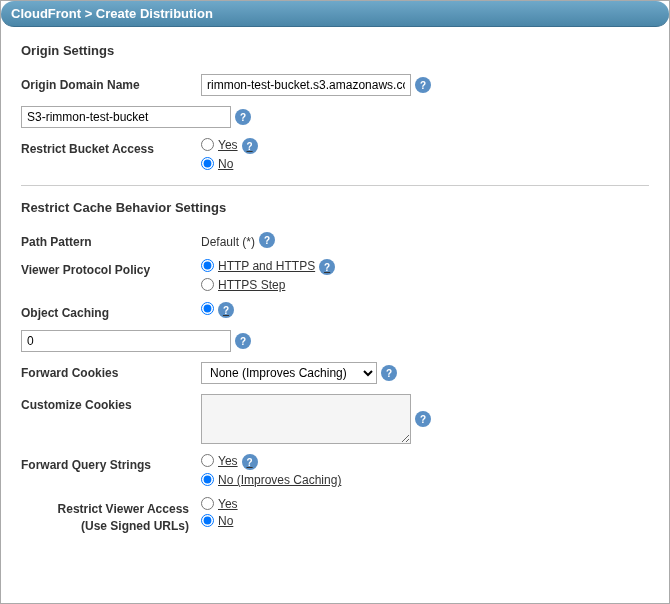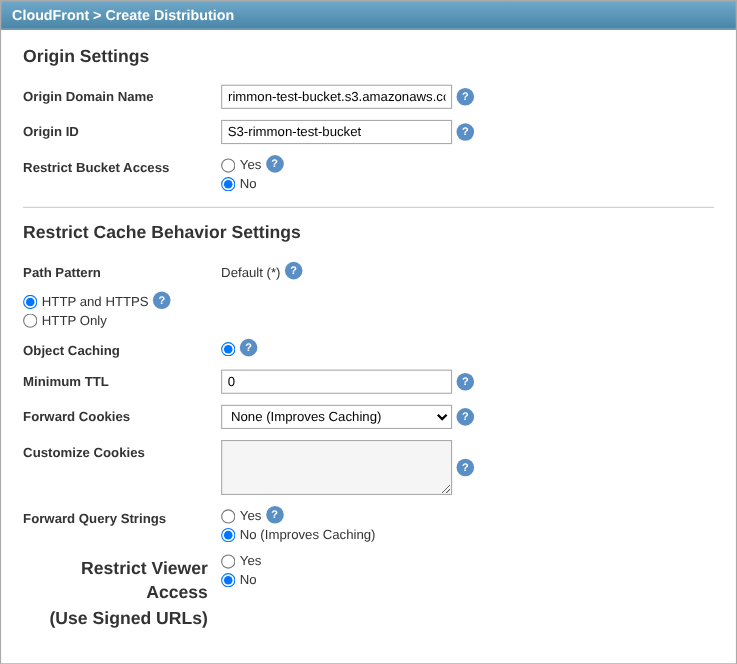--- a/index.html
+++ b/index.html
@@ -15,20 +15,21 @@
       background: #fff;
       border: 1px solid #aaa;
     }
     .titlebar {
       background: linear-gradient(to bottom, #6fa8c9 0%, #4a86a8 100%);
       color: #fff;
       font-size: 13px;
       font-weight: bold;
       padding: 5px 10px;
       border-bottom: 1px solid #3a6e8e;
+      border-radius: 13px;
     }
     .content {
       display: flex;
       flex-direction: row;
     }
     .sidebar {
       width: 165px;
       min-height: 570px;
       border-right: 1px solid #ccc;
       padding: 12px 10px;
@@ -45,21 +46,21 @@
       font-size: 12px;
       cursor: pointer;
       text-decoration: none;
     }
     .main {
       flex: 1;
       padding: 16px 20px;
       overflow-y: auto;
     }
     .section-title {
-      font-size: 16px;
+      font-size: 13px;
       font-weight: bold;
       color: #333;
       margin-bottom: 12px;
       padding-bottom: 4px;
     }
     .form-row {
       display: flex;
       flex-direction: row;
       align-items: flex-start;
       margin-bottom: 10px;
@@ -101,35 +102,36 @@
       cursor: pointer;
       flex-shrink: 0;
     }
     .radio-group {
       display: flex;
       flex-direction: column;
       gap: 3px;
     }
     .radio-row {
       display: flex;
-      align-items: flex-end;
+      align-items: flex-start;
       gap: 4px;
       font-size: 12px;
+      text-decoration: underline;
     }
     input[type="radio"] {
       margin: 0;
       cursor: pointer;
     }
     .divider {
       border: none;
       border-top: 1px solid #ccc;
       margin: 14px 0;
     }
     select {
-      width: 210px;
+      width: 176px;
       height: 22px;
       font-size: 12px;
       border: 1px solid #aaa;
       background: #fff;
       padding: 1px 4px;
     }
     textarea {
       width: 210px;
       height: 50px;
       font-size: 12px;
@@ -141,21 +143,21 @@
     .path-pattern-text {
       font-size: 12px;
       color: #333;
       padding-top: 4px;
     }
     .form-label-multiline {
       width: 180px;
       text-align: right;
       padding-right: 12px;
       padding-top: 4px;
-      font-size: 16px;
+      font-size: 12px;
       color: #333;
       font-weight: bold;
       flex-shrink: 0;
       line-height: 1.4;
     }
   </style>
 </head>
 <body>
 
 <div class="window">
@@ -169,21 +171,20 @@
 
       <div class="form-row">
         <div class="form-label">Origin Domain Name</div>
         <div class="form-control">
           <input type="text" value="rimmon-test-bucket.s3.amazonaws.com" style="">
           <span class="help-icon">?</span>
         </div>
       </div>
 
       <div class="form-row">
-        <div class="form-label">Origin ID</div>
         <div class="form-control">
           <input type="text" value="S3-rimmon-test-bucket" style="">
           <span class="help-icon">?</span>
         </div>
       </div>
 
       <div class="form-row">
         <div class="form-label">Restrict Bucket Access</div>
         <div class="form-control">
           <div class="radio-group">
@@ -206,49 +207,49 @@
 
       <div class="form-row">
         <div class="form-label">Path Pattern</div>
         <div class="form-control">
           <span class="path-pattern-text">Default (*)</span>
           <span class="help-icon">?</span>
         </div>
       </div>
 
       <div class="form-row">
+        <div class="form-label">Viewer Protocol Policy</div>
         <div class="form-control">
           <div class="radio-group">
             <div class="radio-row">
               <input type="radio" name="viewer_protocol" id="vp_http" checked="" style="">
               <label for="vp_http">HTTP and HTTPS</label>
               <span class="help-icon">?</span>
             </div>
             <div class="radio-row">
               <input type="radio" name="viewer_protocol" id="vp_https" style="">
-              <label for="vp_https">HTTP Only</label>
+              <label for="vp_https">HTTPS Step</label>
             </div>
           </div>
         </div>
       </div>
 
       <div class="form-row">
         <div class="form-label">Object Caching</div>
         <div class="form-control">
           <div class="radio-group">
             <div class="radio-row">
               <input type="radio" name="object_caching" id="oc_origin" checked="" style="">
               <span class="help-icon">?</span>
             </div>
           </div>
         </div>
       </div>
 
       <div class="form-row">
-        <div class="form-label">Minimum TTL</div>
         <div class="form-control">
           <input type="text" value="0" style="">
           <span class="help-icon">?</span>
         </div>
       </div>
 
       <div class="form-row">
         <div class="form-label">Forward Cookies</div>
         <div class="form-control">
           <select>

